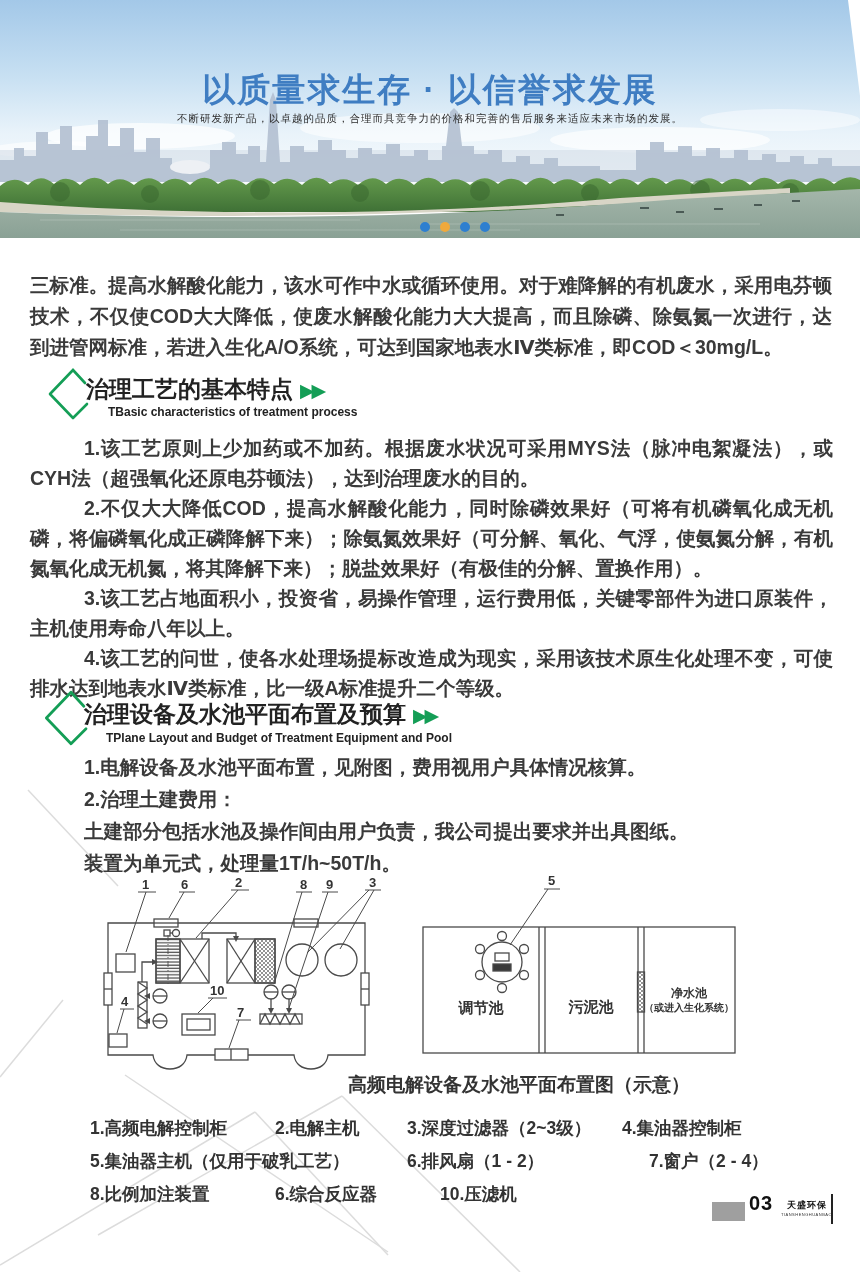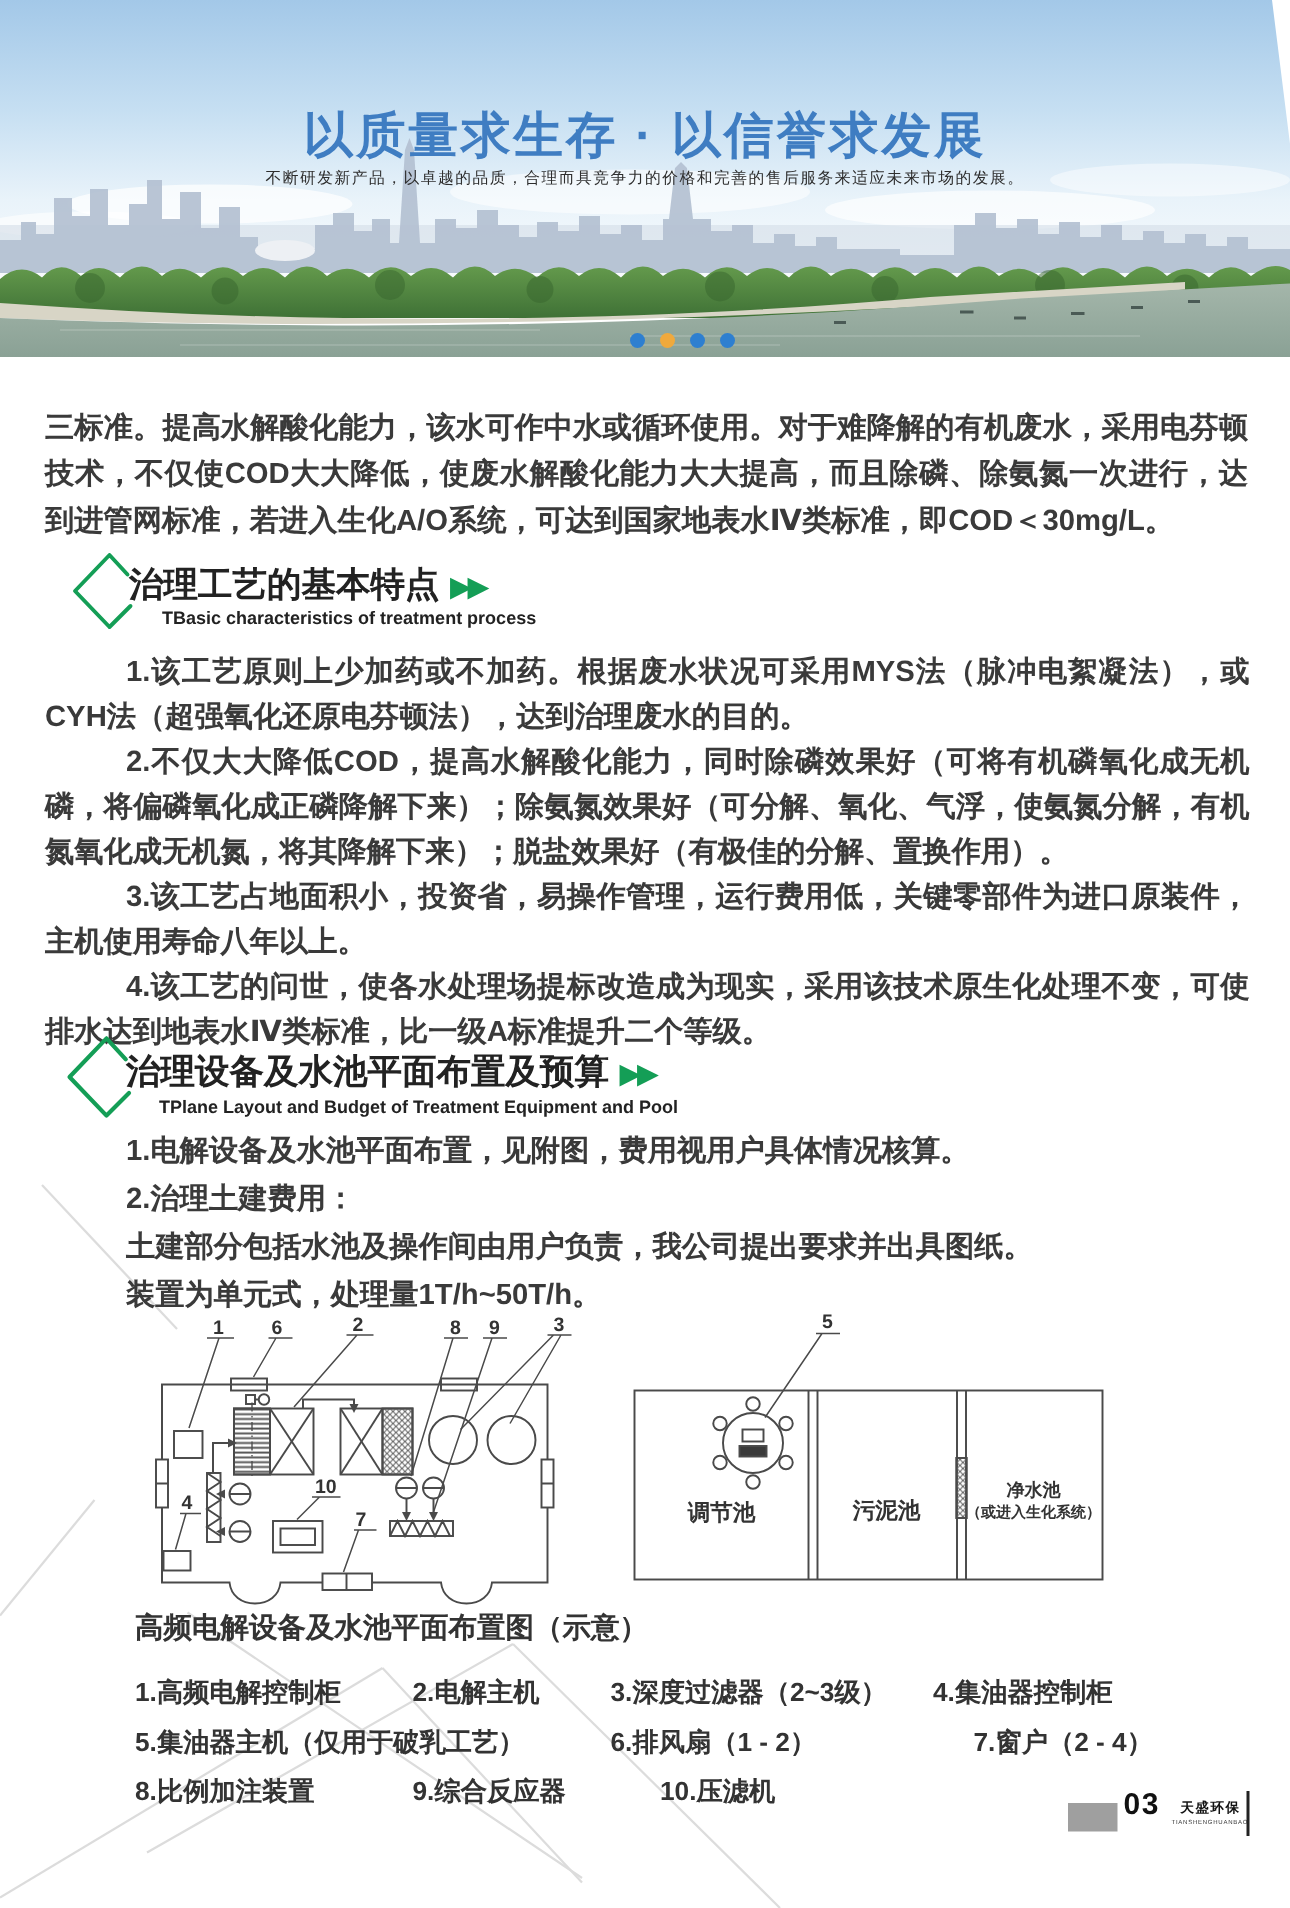--- a/index.html
+++ b/index.html
@@ -35,21 +35,21 @@
   .hd-sub{position:absolute;font-size:12px;font-weight:bold;color:#222;white-space:nowrap;z-index:2;}
   .diamond{position:absolute;z-index:1;}
 
   
   svg text{font-family:"Liberation Sans","DejaVu Sans",sans-serif;}
   .callout{font-size:13px;font-weight:bold;fill:#333;}
   .poollabel{font-size:15px;font-weight:bold;fill:#333;}
   .poollabel2{font-size:12px;font-weight:bold;fill:#333;}
   .poollabel3{font-size:10px;font-weight:bold;fill:#333;}
 
-  #caption{left:90px;top:1072px;width:600px;text-align:left;
+  #caption{left:90px;top:1072px;width:600px;text-align:right;
     font-size:19px;font-weight:bold;color:#333;z-index:1;}
 
   .legend-item{position:absolute;font-size:17.5px;font-weight:bold;color:#333;white-space:nowrap;z-index:1;}
 
   
   #footer-swatch{left:712px;top:1202px;width:33px;height:19px;background:var(--footer_gray,#9f9f9f);z-index:1;}
   #page-number{left:749px;top:1192px;font-size:20px;font-weight:bold;color:#111;letter-spacing:1px;z-index:1;}
   #brand{left:781px;top:1199px;width:46px;text-align:right;z-index:1;}
   #brand-name{font-size:9px;font-weight:bold;color:#111;letter-spacing:1px;}
   #brand-sub{font-size:4px;color:#333;letter-spacing:.5px;}
@@ -325,21 +325,21 @@
   <div id="caption" class="abs">高频电解设备及水池平面布置图（示意）</div>
 
   <span class="legend-item" style="left:90px;top:1116px">1.高频电解控制柜</span>
   <span class="legend-item" style="left:275px;top:1116px">2.电解主机</span>
   <span class="legend-item" style="left:407px;top:1116px">3.深度过滤器（2~3级）</span>
   <span class="legend-item" style="left:622px;top:1116px">4.集油器控制柜</span>
   <span class="legend-item" style="left:90px;top:1149px">5.集油器主机（仅用于破乳工艺）</span>
   <span class="legend-item" style="left:407px;top:1149px">6.排风扇（1 - 2）</span>
   <span class="legend-item" style="left:649px;top:1149px">7.窗户（2 - 4）</span>
   <span class="legend-item" style="left:90px;top:1182px">8.比例加注装置</span>
-  <span class="legend-item" style="left:275px;top:1182px">9.综合反应器</span>
+  <span class="legend-item" style="left:275px;top:1182px">6.综合反应器</span>
   <span class="legend-item" style="left:440px;top:1182px">10.压滤机</span>
 
   <div id="footer-swatch" class="abs"></div>
   <div id="page-number" class="abs">03</div>
   <div id="brand" class="abs">
     <div id="brand-name">天盛环保</div>
     <div id="brand-sub">TIANSHENGHUANBAO</div>
   </div>
   <div id="brand-bar" class="abs"></div>
 

